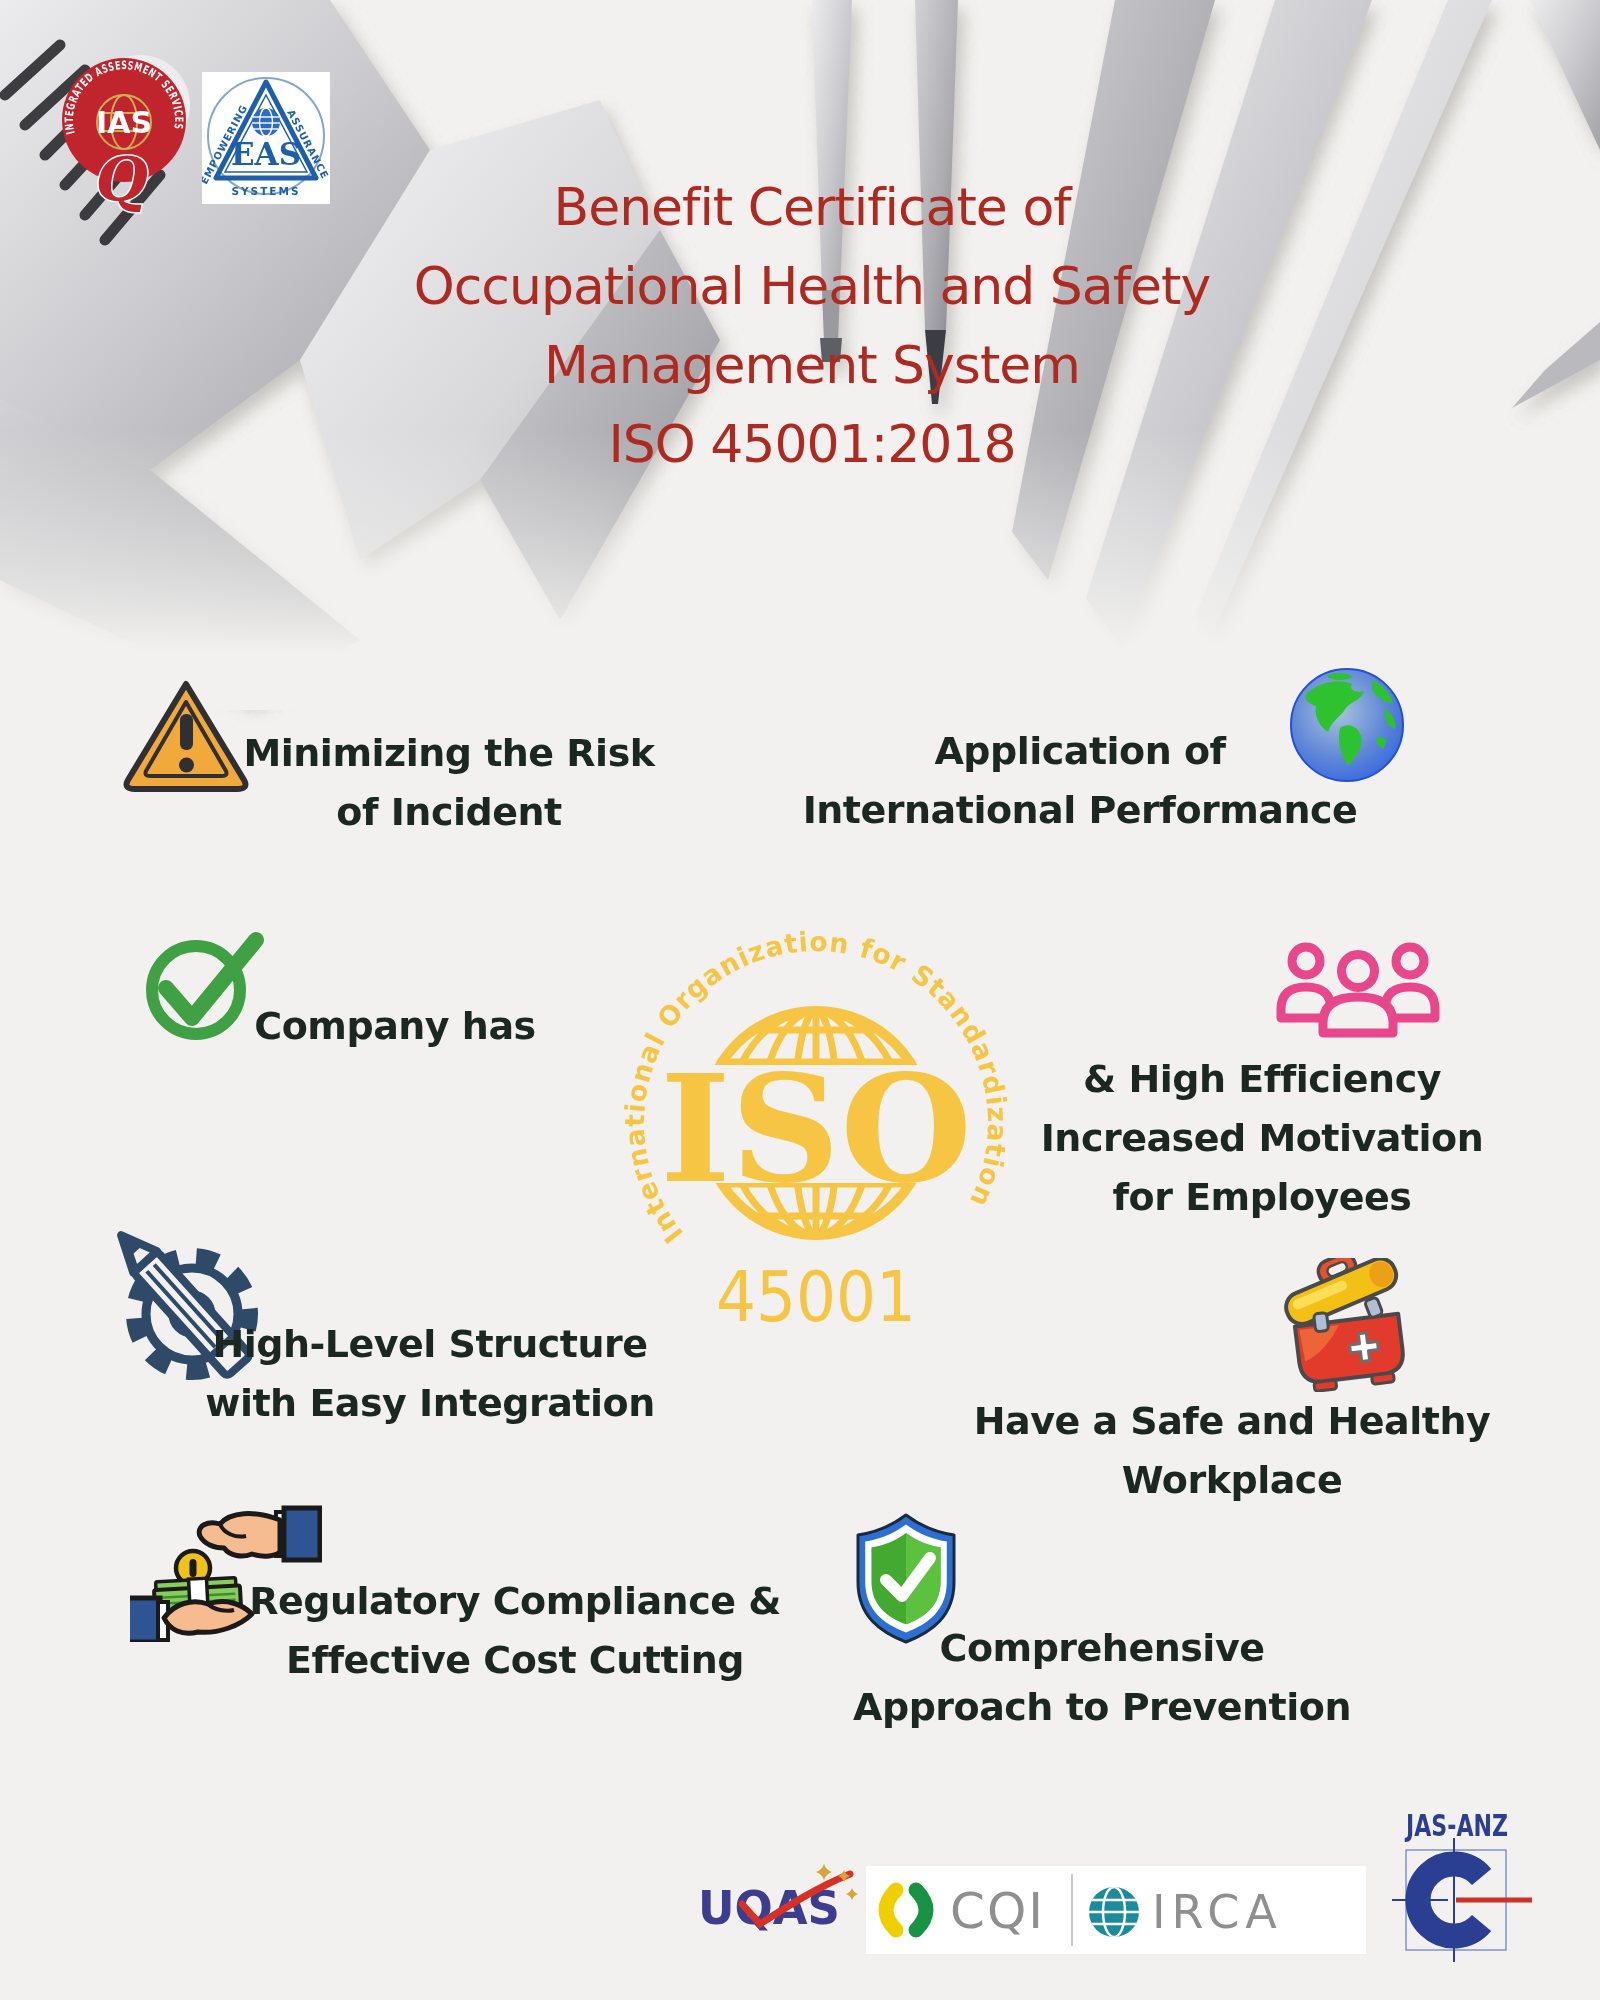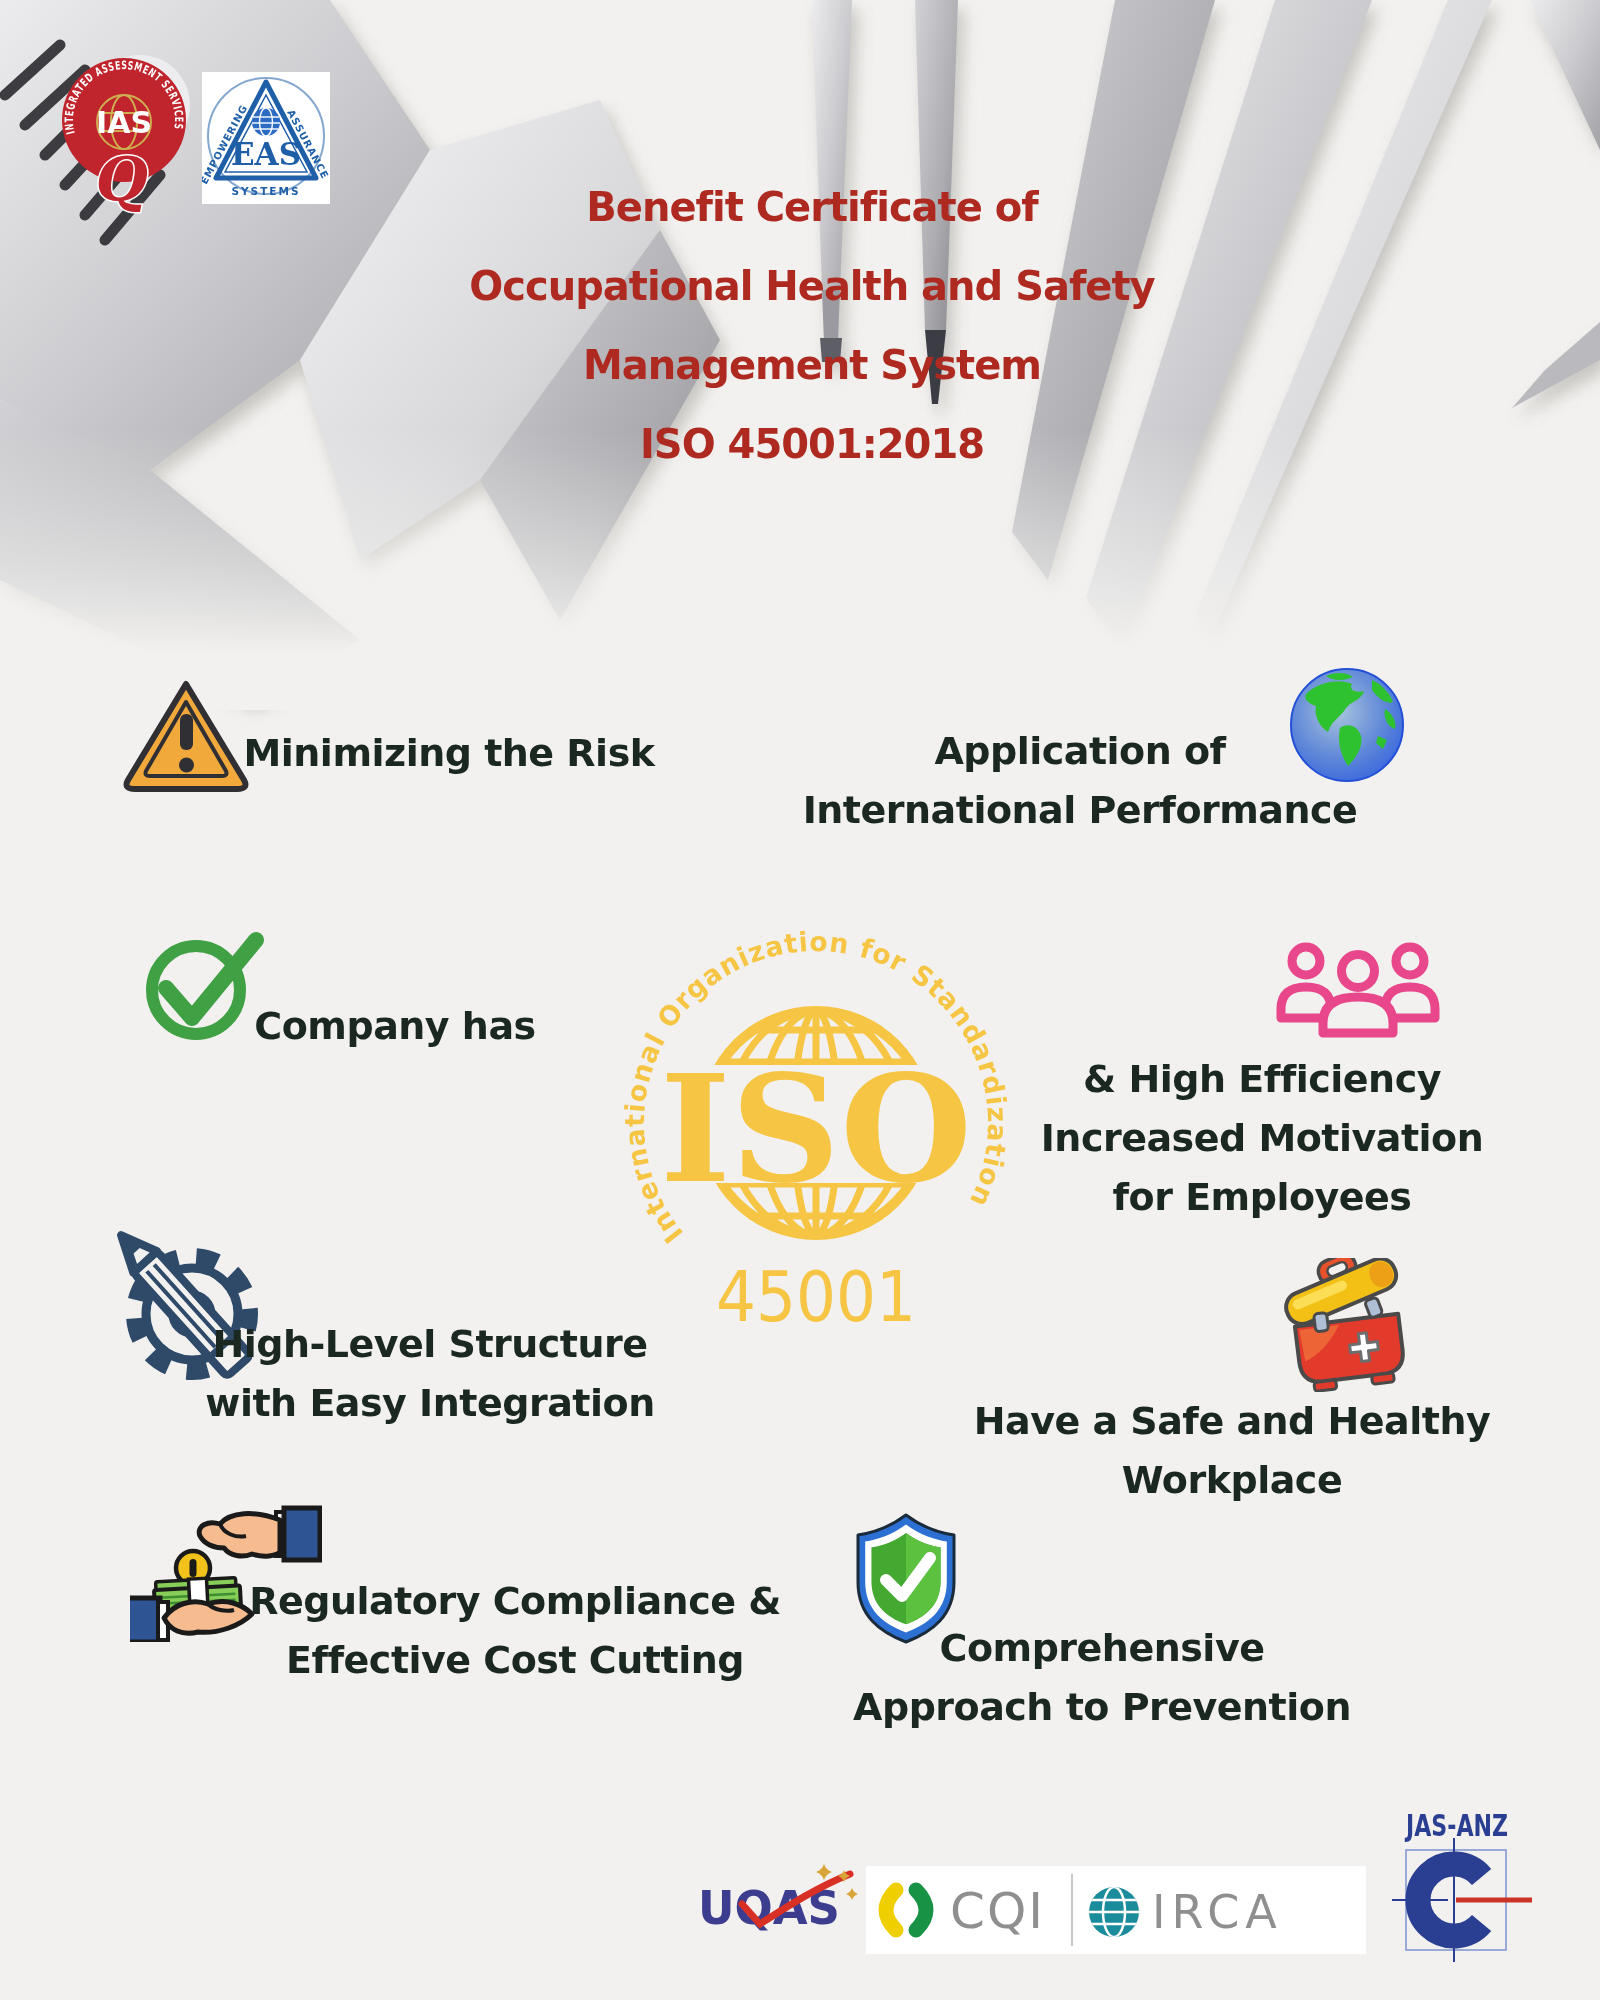--- a/index.html
+++ b/index.html
@@ -9,22 +9,22 @@
     background-image:radial-gradient(rgba(120,115,100,0.05) 1.2px, transparent 1.3px);
     background-size:16px 16px;
     font-family:"DejaVu Sans","Liberation Sans",sans-serif;
   }
   .tools{position:absolute;left:0;top:0;filter:drop-shadow(6px 10px 8px rgba(100,95,85,.30));}
   .tools-fade{position:absolute;left:0;top:430px;width:1600px;height:280px;
     background:linear-gradient(180deg, rgba(242,241,239,0) 0%, #F2F1EF 80%);}
   .abs{position:absolute;}
   .title{
     position:absolute;left:812px;top:168px;transform:translateX(-50%);
-    width:max-content;text-align:center;color:#AE2A20;font-weight:bold;
-    font-size:40px;line-height:79px;letter-spacing:-1px;white-space:nowrap;
+    width:max-content;text-align:center;color:#AE2A20;font-weight:normal;
+    font-size:52px;line-height:79px;letter-spacing:-1px;white-space:nowrap;
   }
   .benefit-text{
     position:absolute;transform:translateX(-50%);width:max-content;text-align:center;
     color:#1B2822;font-weight:bold;font-size:38px;line-height:59px;
     letter-spacing:-0.5px;white-space:nowrap;
   }
   svg text{font-family:"DejaVu Sans","Liberation Sans",sans-serif;}
   .serif{font-family:"DejaVu Serif","Liberation Serif",serif;}
 </style>
 </head>
@@ -151,20 +151,21 @@
   </svg>
 
   <svg class="abs" style="left:120px;top:676px" width="132" height="116" viewBox="0 0 132 116">
     <path d="M66,8 L124,104 Q129,113 117,113 L15,113 Q3,113 8,104 Z" fill="#F2A93B" stroke="#303034" stroke-width="6" stroke-linejoin="round"></path>
     <path d="M66,26 L106,95 Q108,100 102,100 L30,100 Q24,100 26,95 Z" fill="none" stroke="#303034" stroke-width="4" stroke-linejoin="round"></path>
     <rect x="60" y="38" width="13" height="36" rx="6" fill="#303034"></rect>
     <circle cx="66.5" cy="89" r="7.5" fill="#303034"></circle>
   </svg>
   <div class="benefit-text" style="left:449px;top:724px">
     <div>Minimizing the Risk</div>
+    <div>of Incident</div>
   </div>
 
   <svg class="abs" style="left:1288px;top:666px" width="118" height="118" viewBox="0 0 118 118">
     <defs>
       <radialGradient id="gb" cx="0.42" cy="0.38" r="0.78">
         <stop offset="0" stop-color="#A8C4DD"></stop>
           <stop offset="0.55" stop-color="#5E86D8"></stop>
           <stop offset="1" stop-color="#2A5BE0"></stop>
       </radialGradient>
       <clipPath id="gc">

